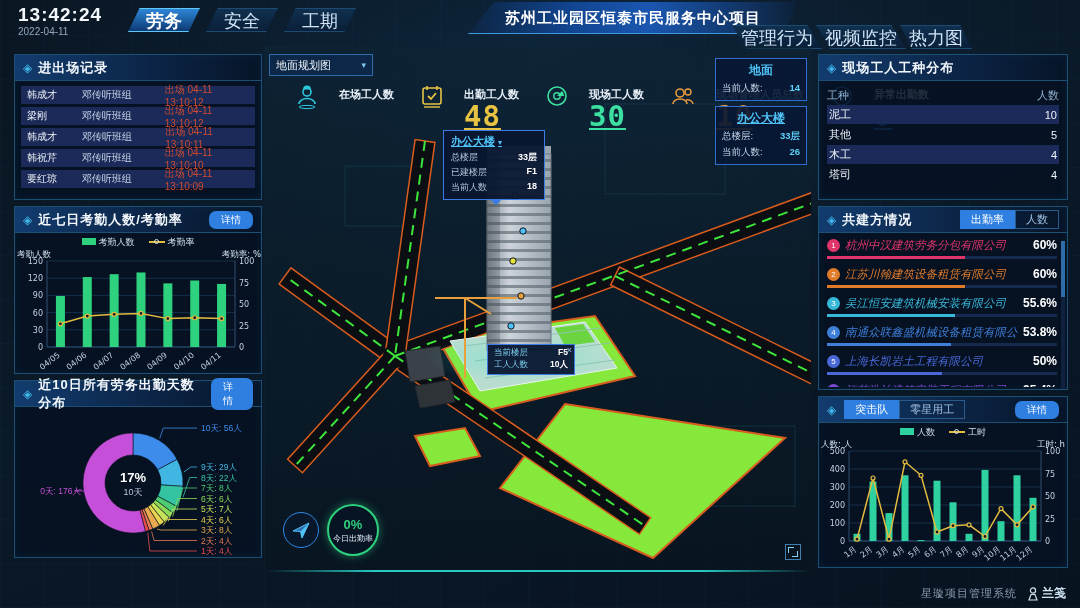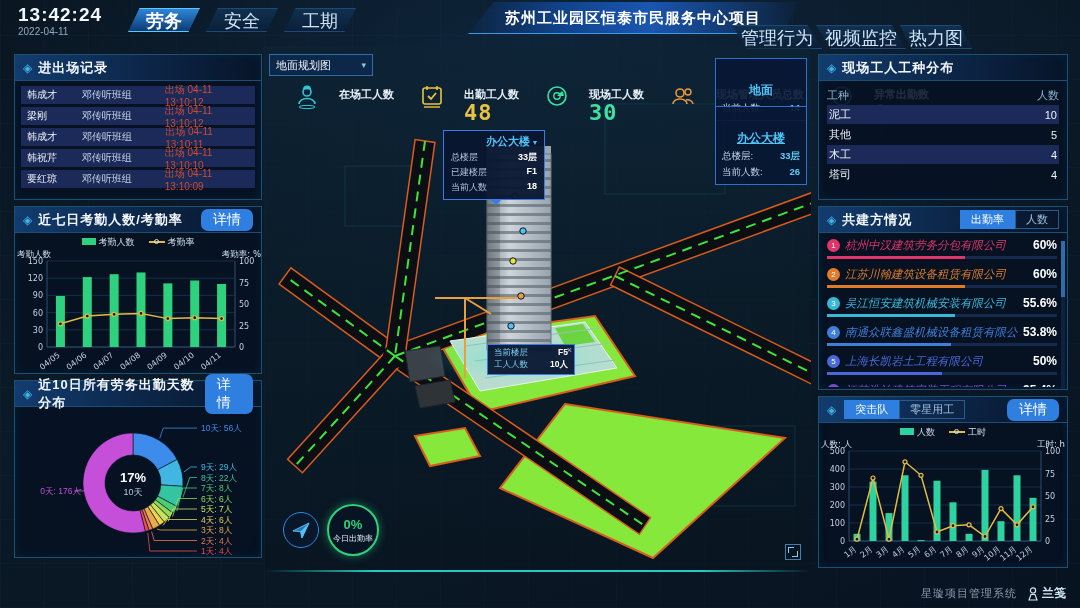--- a/index.html
+++ b/index.html
@@ -28,21 +28,21 @@
     border-bottom:1px solid #3e9ae0;}
   .banner span{font-size:15px;font-weight:bold;color:#ffffff;letter-spacing:1px;}
   
   .panel{position:absolute;background:rgba(6,17,34,.88);border:1px solid #1b4f73;
     box-shadow:0 0 10px rgba(20,120,180,.12) inset;}
   .p-head{height:26px;display:flex;align-items:center;gap:6px;padding:0 8px;
     background:linear-gradient(90deg,#123c6e 0%,#0c2547 55%,rgba(10,30,58,.2));
     border-bottom:1px solid #1b4f73;}
   .p-ico{color:#3fb4e8;font-size:12px;}
   .p-title{font-size:13px;font-weight:bold;color:#f2f7fc;letter-spacing:1px;}
-  .btn-detail{margin-left:auto;background:#2f7fe0;color:#fff;font-size:14px;padding:2px 12px;
+  .btn-detail{margin-left:auto;background:#2f7fe0;color:#fff;font-size:10px;padding:2px 12px;
     border-radius:7px;cursor:pointer;}
   
   .rec-wrap{padding:5px 6px 2px;}
   .rec-row{display:flex;align-items:center;height:18px;margin-bottom:3px;background:#1b2a58;
     font-size:10px;padding:0 6px;}
   .rec-name{width:58px;color:#f0f5fa;}
   .rec-team{width:88px;color:#c8d4e8;}
   .rec-evt{margin-left:auto;color:#d04b30;}
   .more{display:block;text-align:right;color:#45b5e8;font-size:11px;padding:1px 8px 0 0;cursor:pointer;}
   
@@ -75,29 +75,29 @@
   
   .map{position:absolute;left:265px;top:46px;width:546px;height:524px;}
   .map-baseline{position:absolute;left:0;bottom:-2px;width:100%;height:2px;
     background:linear-gradient(90deg,transparent,#27c8c0 20%,#27c8c0 80%,transparent);}
   .layer-select{position:absolute;left:4px;top:8px;width:104px;height:22px;border:1px solid #2e6da8;
     background:#0d2748;color:#eef4fa;font-size:11px;display:flex;align-items:center;padding:0 6px;cursor:pointer;}
   .layer-select .car{margin-left:auto;color:#7fc8ee;font-size:9px;}
   .stats{position:absolute;left:30px;top:38px;display:flex;gap:26px;align-items:flex-start;}
   .stat{display:flex;gap:20px;align-items:flex-start;}
   .stat .lab{font-size:11px;font-weight:bold;color:#e8f0f8;white-space:nowrap;}
-  .stat .num{font-family:"DejaVu Sans Mono",monospace;font-weight:bold;font-size:22px;line-height:1;letter-spacing:1px;}
+  .stat .num{font-family:"DejaVu Sans Mono",monospace;font-weight:bold;font-size:29px;line-height:1;letter-spacing:1px;text-decoration:underline;}
   .mini-card{position:absolute;width:92px;border:1px solid #2f6fd0;background:rgba(8,24,52,.92);padding:3px 6px 5px;}
-  .mini-title{text-align:center;font-size:12px;font-weight:bold;color:#4fc3f7;margin-top:20px;}
+  .mini-title{text-align:center;font-size:12px;font-weight:bold;color:#4fc3f7;}
   .mini-title.u{text-decoration:underline;cursor:pointer;}
   .mini-row{display:flex;font-size:9.5px;color:#c8d8ea;margin-top:3px;}
   .mini-row b{margin-left:auto;color:#5fd0f8;font-weight:bold;}
   .popup{position:absolute;left:178px;top:84px;width:102px;border:1px solid #3a7be8;background:rgba(8,22,48,.95);padding:3px 7px 5px;}
   .popup:after{content:"";position:absolute;left:46px;bottom:-6px;border:6px solid transparent;border-top-color:#3a7be8;border-bottom:none;}
-  .popup-title{text-align:right;font-size:11px;font-weight:bold;color:#4fc3f7;cursor:pointer;}
+  .popup-title{text-align:left;font-size:11px;font-weight:bold;color:#4fc3f7;text-decoration:underline;cursor:pointer;}
   .popup-title .car{color:#4fc3f7;font-size:8px;text-decoration:none;margin-left:3px;}
   .popup .mini-row{font-size:9px;margin-top:2px;color:#b8c9dc;}
   .popup .mini-row b{color:#fff;}
   .tooltip{position:absolute;left:222px;top:298px;width:88px;border:1px solid #3a7be8;background:rgba(8,22,48,.95);padding:2px 6px 3px;}
   .tooltip .tr{display:flex;font-size:8.5px;color:#7fd0f0;}
   .tooltip .tr b{margin-left:auto;color:#fff;font-weight:bold;}
   .tooltip .x{position:absolute;right:2px;top:0;color:#9fc0e0;font-size:9px;cursor:pointer;}
   .compass{position:absolute;left:18px;bottom:22px;width:36px;height:36px;border:1px solid #2e8ae6;border-radius:50%;
     display:flex;align-items:center;justify-content:center;cursor:pointer;background:rgba(8,24,48,.5);}
   .rate-badge{position:absolute;left:62px;bottom:14px;width:52px;height:52px;border:2px solid #2ed17e;border-radius:50%;

